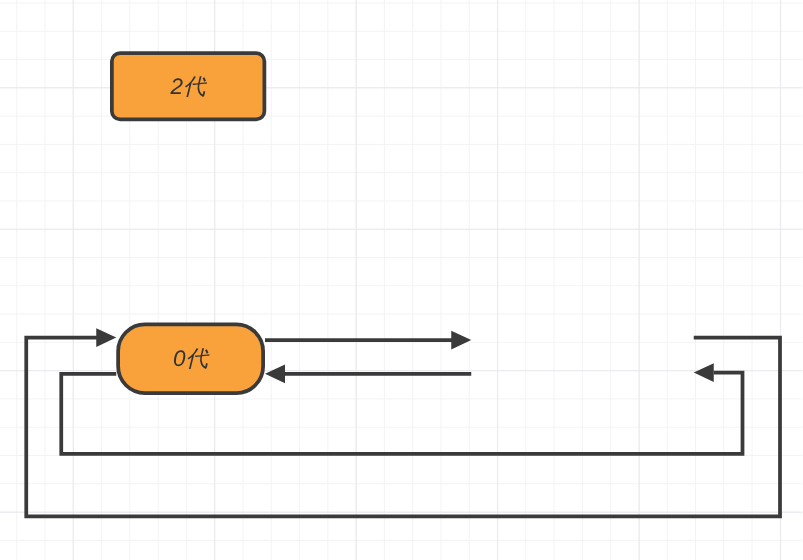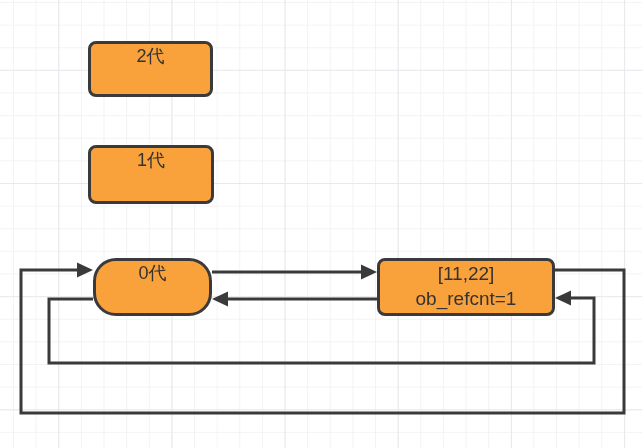--- a/index.html
+++ b/index.html
@@ -41,24 +41,25 @@
   .node {
     position: absolute;
     box-sizing: border-box;
     background: var(--node-fill, #f9a23c);
     border: 3px solid var(--node-border, #3a3a3a);
     border-radius: 8px;
     color: var(--text, #333333);
     display: flex;
     flex-direction: column;
     align-items: center;
-    justify-content: flex-start;
+    justify-content: center;
     text-align: center;
     font-size: 18px;
     z-index: 2;
+    font-style: italic;
   }
   .node-gen2 { left: 88px;  top: 41px;  width: 125px; height: 56px; }
   .node-gen1 { left: 88px;  top: 145px; width: 126px; height: 59px; }
   .node-gen0 { left: 93px;  top: 258px; width: 119px; height: 58px; border-radius: 23px; }
   .node-list { left: 377px; top: 258px; width: 178px; height: 58px; font-size: 19px; }
   .node-list .line { line-height: 25px; }
 </style>
 </head>
 <body>
 
@@ -84,26 +85,19 @@
     <g>
       <path class="wire" d="M 93 299 L 49 299 L 49 363 L 594 363 L 594 298 L 571 298"></path>
       <polygon class="head" points="555,298 571,290.5 571,305.5"></polygon>
     </g>
   </svg>
 
   <div class="node node-gen2">
     <span class="line">2代</span>
   </div>
 
-  <div class="node node-gen1">
-    <span class="line">1代</span>
-  </div>
 
   <div class="node node-gen0">
     <span class="line">0代</span>
   </div>
 
-  <div class="node node-list">
-    <span class="line">[11,22]</span>
-    <span class="line">ob_refcnt=1</span>
-  </div>
 
 </div>
 
 </body></html>

